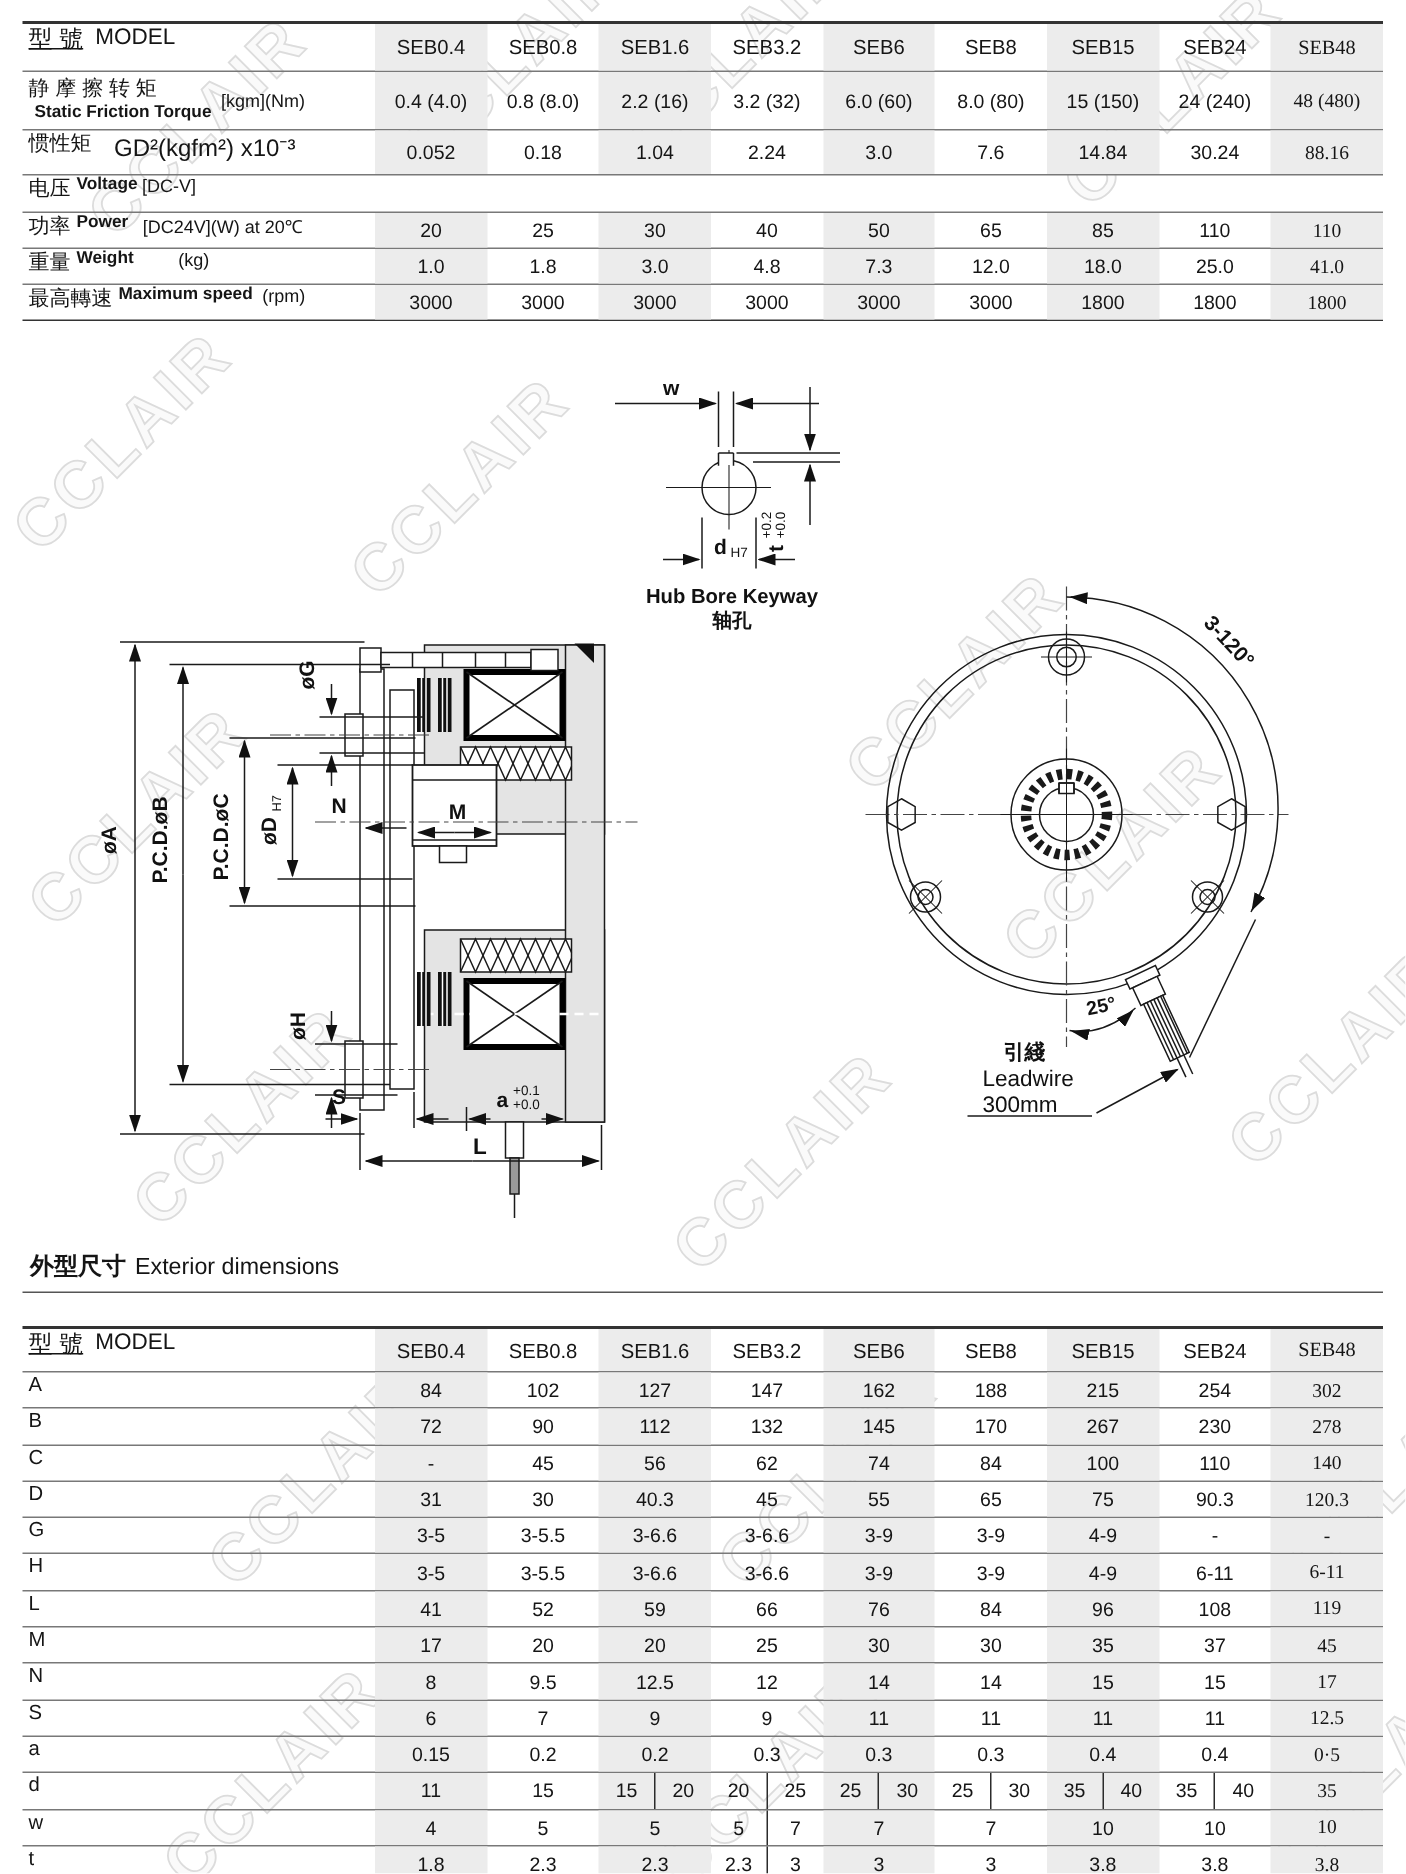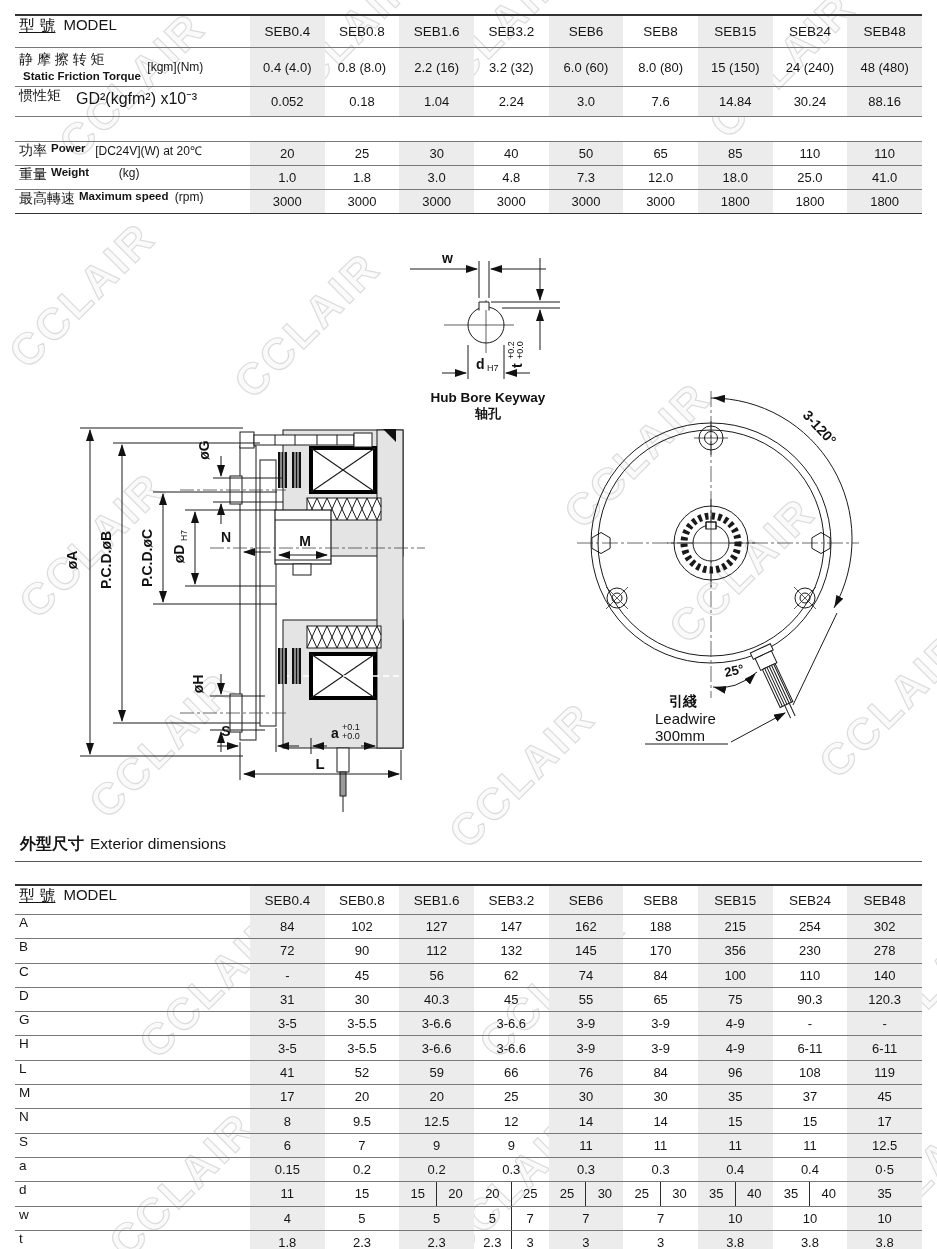--- a/index.html
+++ b/index.html
@@ -9,21 +9,21 @@
   .wm{position:absolute;font-size:44px;font-weight:bold;letter-spacing:3px;
       transform:rotate(-45deg);color:rgba(0,0,0,0.02);
       -webkit-text-stroke:1.2px #dcdcdc;pointer-events:none;user-select:none;z-index:0;}
   
   .tbl{position:absolute;left:15px;width:907px;z-index:2;}
   .trow{display:flex;align-items:stretch;border-top:1px solid #787878;}
   .trow:first-child{border-top:2px solid #333;}
   .lblcell{width:235px;display:flex;padding-left:4px;box-sizing:border-box;}
   .dcell{width:74.66px;display:flex;align-items:center;justify-content:center;
          font-size:13px;box-sizing:border-box;}
-  .dcell:last-child{flex:1;}
+  .dcell:last-child{flex:1;font-family:Liberation Serif, serif;}
   .stripe{background:#ececec;}
   .mergedcell{flex:1;display:flex;align-items:center;justify-content:center;
               font-size:13px;white-space:pre;}
   .modelname{font-size:13.5px;font-weight:500;}
   .zh{font-size:14px;}
   .zh-u{font-size:16px;text-decoration:underline;}
   .hdr-en{font-size:15px;margin-left:8px;}
   .en-b{font-size:11.5px;font-weight:bold;margin-left:4px;}
   .en-p{font-size:16px;margin-left:15px;}
   .unit{font-size:12px;font-family:Liberation Sans, sans-serif;white-space:pre;margin-left:3px;}
@@ -134,20 +134,25 @@
         <div class="dcell">0.18</div>
         <div class="dcell stripe">1.04</div>
         <div class="dcell">2.24</div>
         <div class="dcell stripe">3.0</div>
         <div class="dcell">7.6</div>
         <div class="dcell stripe">14.84</div>
         <div class="dcell">30.24</div>
         <div class="dcell stripe">88.16</div>
       </div>
       <div class="trow" style="min-height: 24px;">
+        <div class="lblcell">
+          <span class="zh">电压</span>
+          <span class="en-b">Voltage</span>
+          <span class="unit">[DC-V]</span>
+        </div>
       </div>
       <div class="trow" style="min-height: 23px;">
         <div class="lblcell">
           <span class="zh">功率</span>
           <span class="en-b">Power</span>
           <span class="unit">  [DC24V](W) at 20℃</span>
         </div>
         <div class="dcell stripe">20</div>
         <div class="dcell">25</div>
         <div class="dcell stripe">30</div>
@@ -562,21 +567,21 @@
       <div class="trow">
         <div class="lblcell">
           <span class="dimlabel">B</span>
         </div>
         <div class="dcell stripe">72</div>
         <div class="dcell">90</div>
         <div class="dcell stripe">112</div>
         <div class="dcell">132</div>
         <div class="dcell stripe">145</div>
         <div class="dcell">170</div>
-        <div class="dcell stripe">356</div>
+        <div class="dcell stripe">267</div>
         <div class="dcell">230</div>
         <div class="dcell stripe">278</div>
       </div>
       <div class="trow">
         <div class="lblcell">
           <span class="dimlabel">C</span>
         </div>
         <div class="dcell stripe">-</div>
         <div class="dcell">45</div>
         <div class="dcell stripe">56</div>

